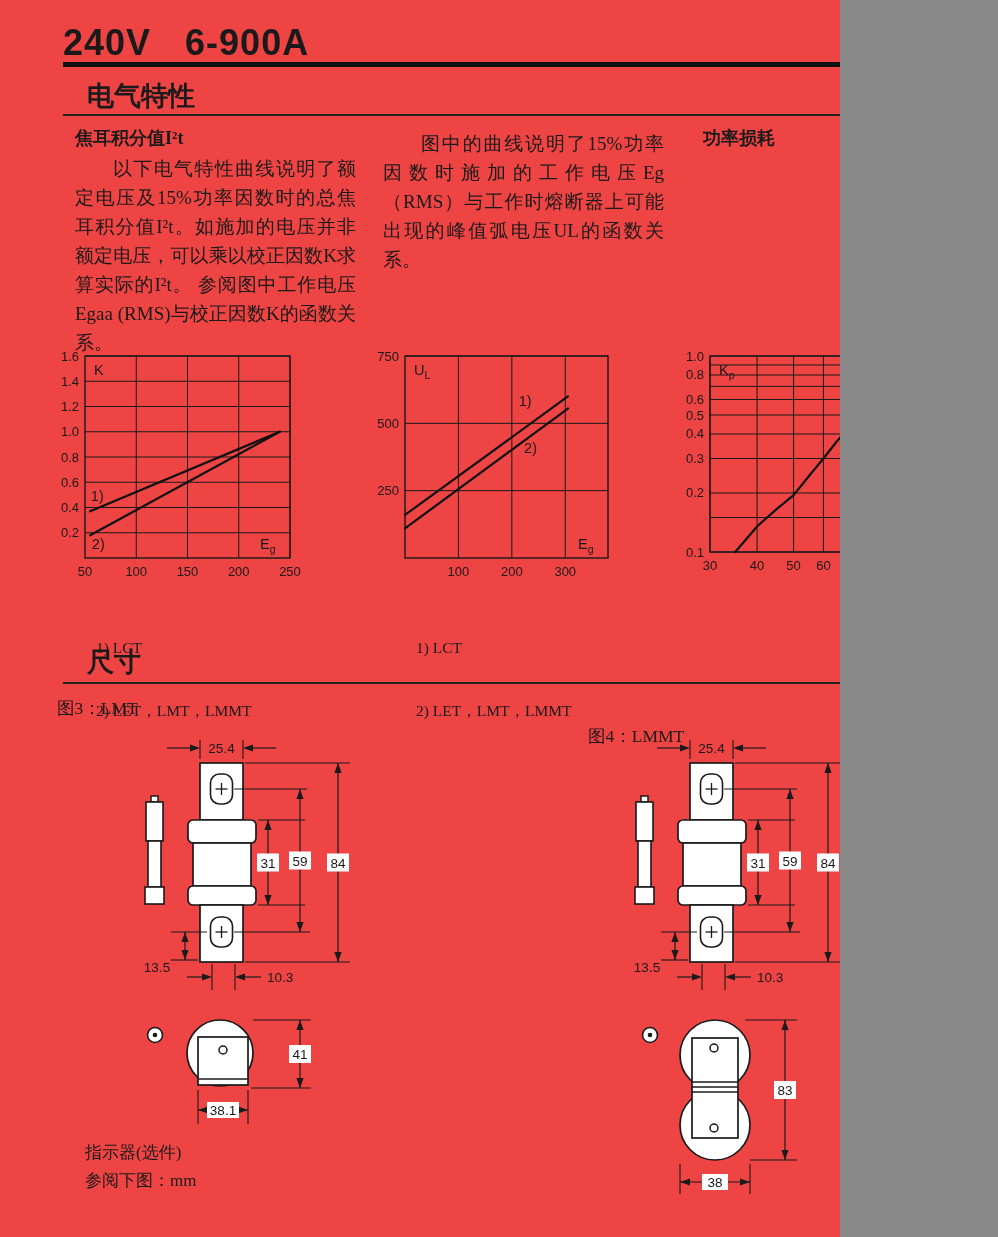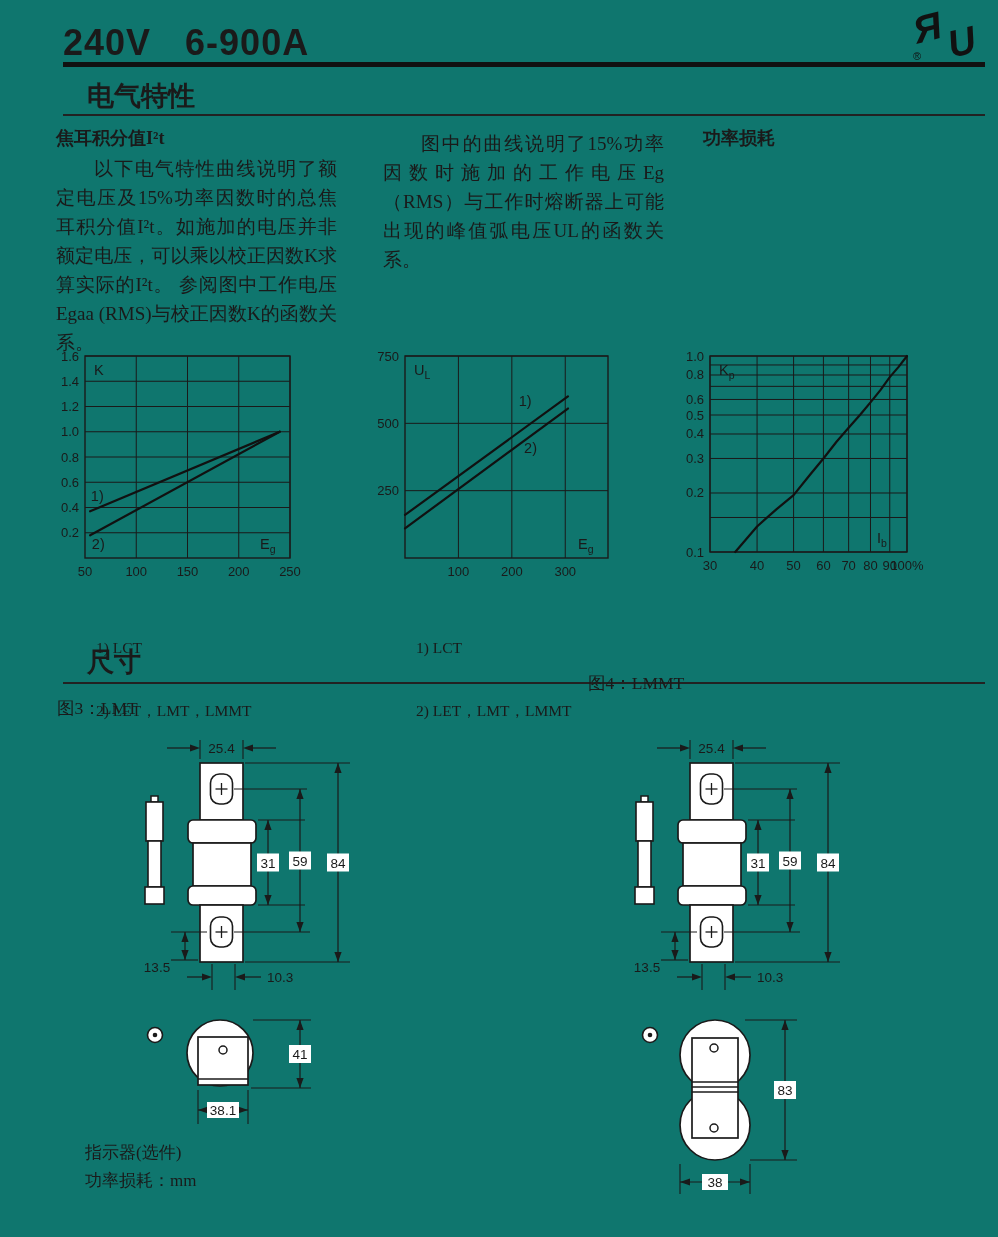--- a/index.html
+++ b/index.html
@@ -1,16 +1,16 @@
 <!DOCTYPE html>
 <html><head>
 <meta charset="utf-8">
 <style>
   html,body{margin:0;padding:0;background:#888;}
-  .page{position:relative;width:998px;height:1237px;background:#0f766e;overflow:hidden;
+  .page{position:relative;width:840px;height:1237px;background:#ef4444;overflow:hidden;
         font-family:"Liberation Serif",serif;color:#1a1a1a;text-decoration:underline;}
   .abs{position:absolute;}
   .title-row{top:22px;left:63px;font-family:"Liberation Sans",sans-serif;
              font-weight:900;font-size:36px;letter-spacing:1px;}
   .title-gap{display:inline-block;width:34px;}
   .thick-rule{top:62px;left:63px;width:922px;height:5px;background:#111;}
   .thin-rule{left:63px;width:922px;height:2px;background:#222;}
   .sec-head{left:63px;font-size:27px;font-weight:bold;font-family:"Liberation Serif",serif;margin-left:24px;}
   .col{top:126px;width:281px;}
   .col-head{font-size:18px;font-weight:bold;line-height:25px;}
@@ -39,21 +39,21 @@
       <text id="ulU" x="52" y="56" font-size="38">U</text>
     </g>
     <text id="ulReg" x="20" y="58" font-size="11" fill="#111" font-family="Liberation Sans, sans-serif">®</text>
   </svg>
 
   <div class="abs thick-rule"></div>
 
   <div class="abs sec-head" style="top:78px;">电气特性</div>
   <div class="abs thin-rule" style="top:114px;"></div>
 
-  <div class="abs col" style="left:56px;">
+  <div class="abs col" style="left:75px;">
     <div class="col-head">焦耳积分值I²t</div>
     <div class="col-body">以下电气特性曲线说明了额定电压及15%功率因数时的总焦耳积分值I²t。如施加的电压并非额定电压，可以乘以校正因数K求算实际的I²t。 参阅图中工作电压Egaa (RMS)与校正因数K的函数关系。</div>
   </div>
   <div class="abs col" style="left:383px;">
     <div class="col-body">图中的曲线说明了15%功率因数时施加的工作电压Eg（RMS）与工作时熔断器上可能出现的峰值弧电压UL的函数关系。</div>
   </div>
   <div class="abs col" style="left:703px;">
     <div class="col-head">功率损耗</div>
   </div>
 
@@ -160,21 +160,21 @@
   </div>
   <div class="abs legend" style="left:400px;top:595px;">
     <div>1) LCT</div>
     <div>2) LET，LMT，LMMT</div>
   </div>
 
   <div class="abs sec-head" style="top:644px;">尺寸</div>
   <div class="abs thin-rule" style="top:682px;"></div>
 
   <div class="abs caption" style="left:57px;top:696px;">图3：LMT</div>
-  <div class="abs caption" style="left:588px;top:671px;">图4：LMMT</div>
+  <div class="abs caption" style="left:588px;top:724px;">图4：LMMT</div>
 
   <svg id="fig3" class="abs" style="left:115px;top:732px;" width="280" height="475">
       <g>
         <rect x="36" y="64" width="7" height="6" rx="0" fill="#fff" stroke="#1a1a1a" stroke-width="1.5"></rect>
         <rect x="31" y="70" width="17" height="39" rx="0" fill="#fff" stroke="#1a1a1a" stroke-width="1.6"></rect>
         <rect x="33" y="109" width="13" height="46" rx="0" fill="#fff" stroke="#1a1a1a" stroke-width="1.6"></rect>
         <rect x="30" y="155" width="19" height="17" rx="0" fill="#fff" stroke="#1a1a1a" stroke-width="1.6"></rect>
         <rect x="85" y="31" width="43" height="57" rx="0" fill="#fff" stroke="#1a1a1a" stroke-width="1.7"></rect>
         <rect x="73" y="88" width="68" height="23" rx="5" fill="#fff" stroke="#1a1a1a" stroke-width="1.7"></rect>
         <rect x="78" y="111" width="58" height="43" rx="0" fill="#fff" stroke="#1a1a1a" stroke-width="1.7"></rect>
@@ -328,14 +328,14 @@
         <line x1="145" y1="432" x2="145" y2="462" stroke="#1a1a1a" stroke-width="1.1"></line>
         <line x1="75" y1="450" x2="145" y2="450" stroke="#1a1a1a" stroke-width="1.2"></line>
         <polygon points="75,450 85,446.4 85,453.6" fill="#1a1a1a"></polygon>
         <polygon points="145,450 135,446.4 135,453.6" fill="#1a1a1a"></polygon>
         <rect x="97" y="442" width="26" height="16" fill="#fff"></rect>
         <text x="110" y="454.5" text-anchor="middle" class="dim">38</text>
       </g>
     </svg>
 
   <div class="abs footer-line" style="left:85px;top:1141px;">指示器(选件)</div>
-  <div class="abs footer-line" style="left:85px;top:1169px;">功率损耗：mm</div>
+  <div class="abs footer-line" style="left:85px;top:1169px;">参阅下图：mm</div>
 </div>
 
 </body></html>

